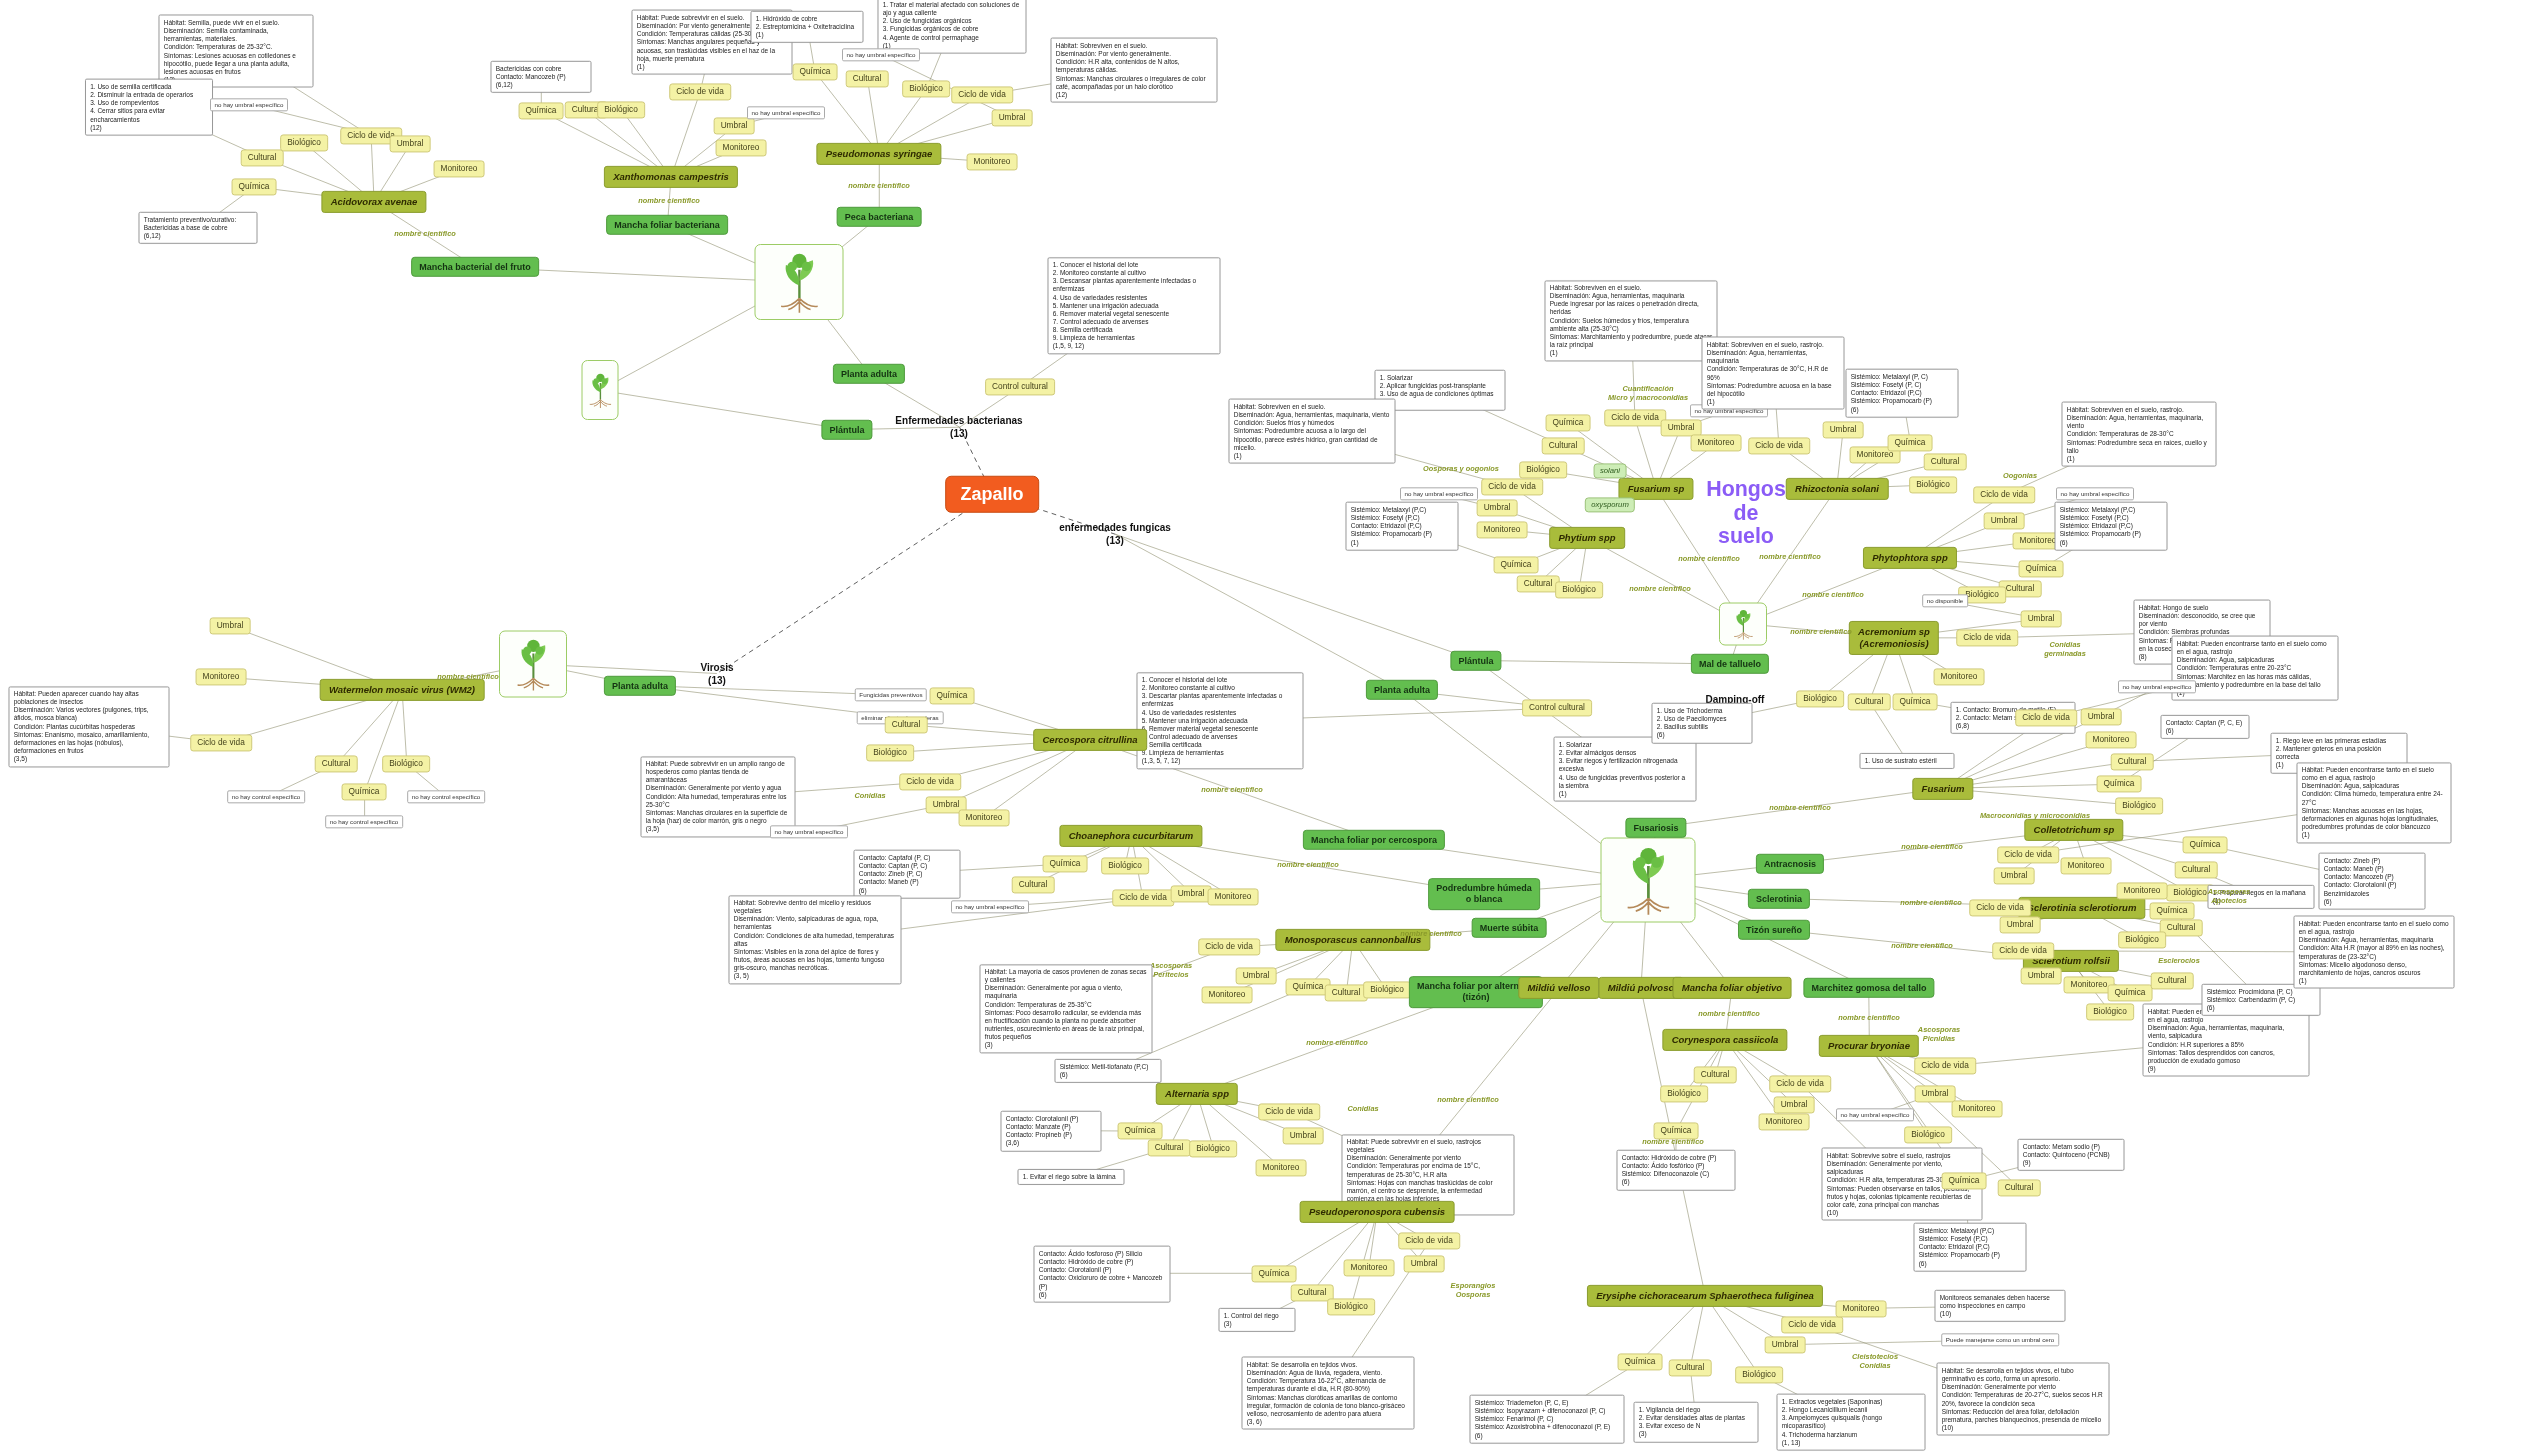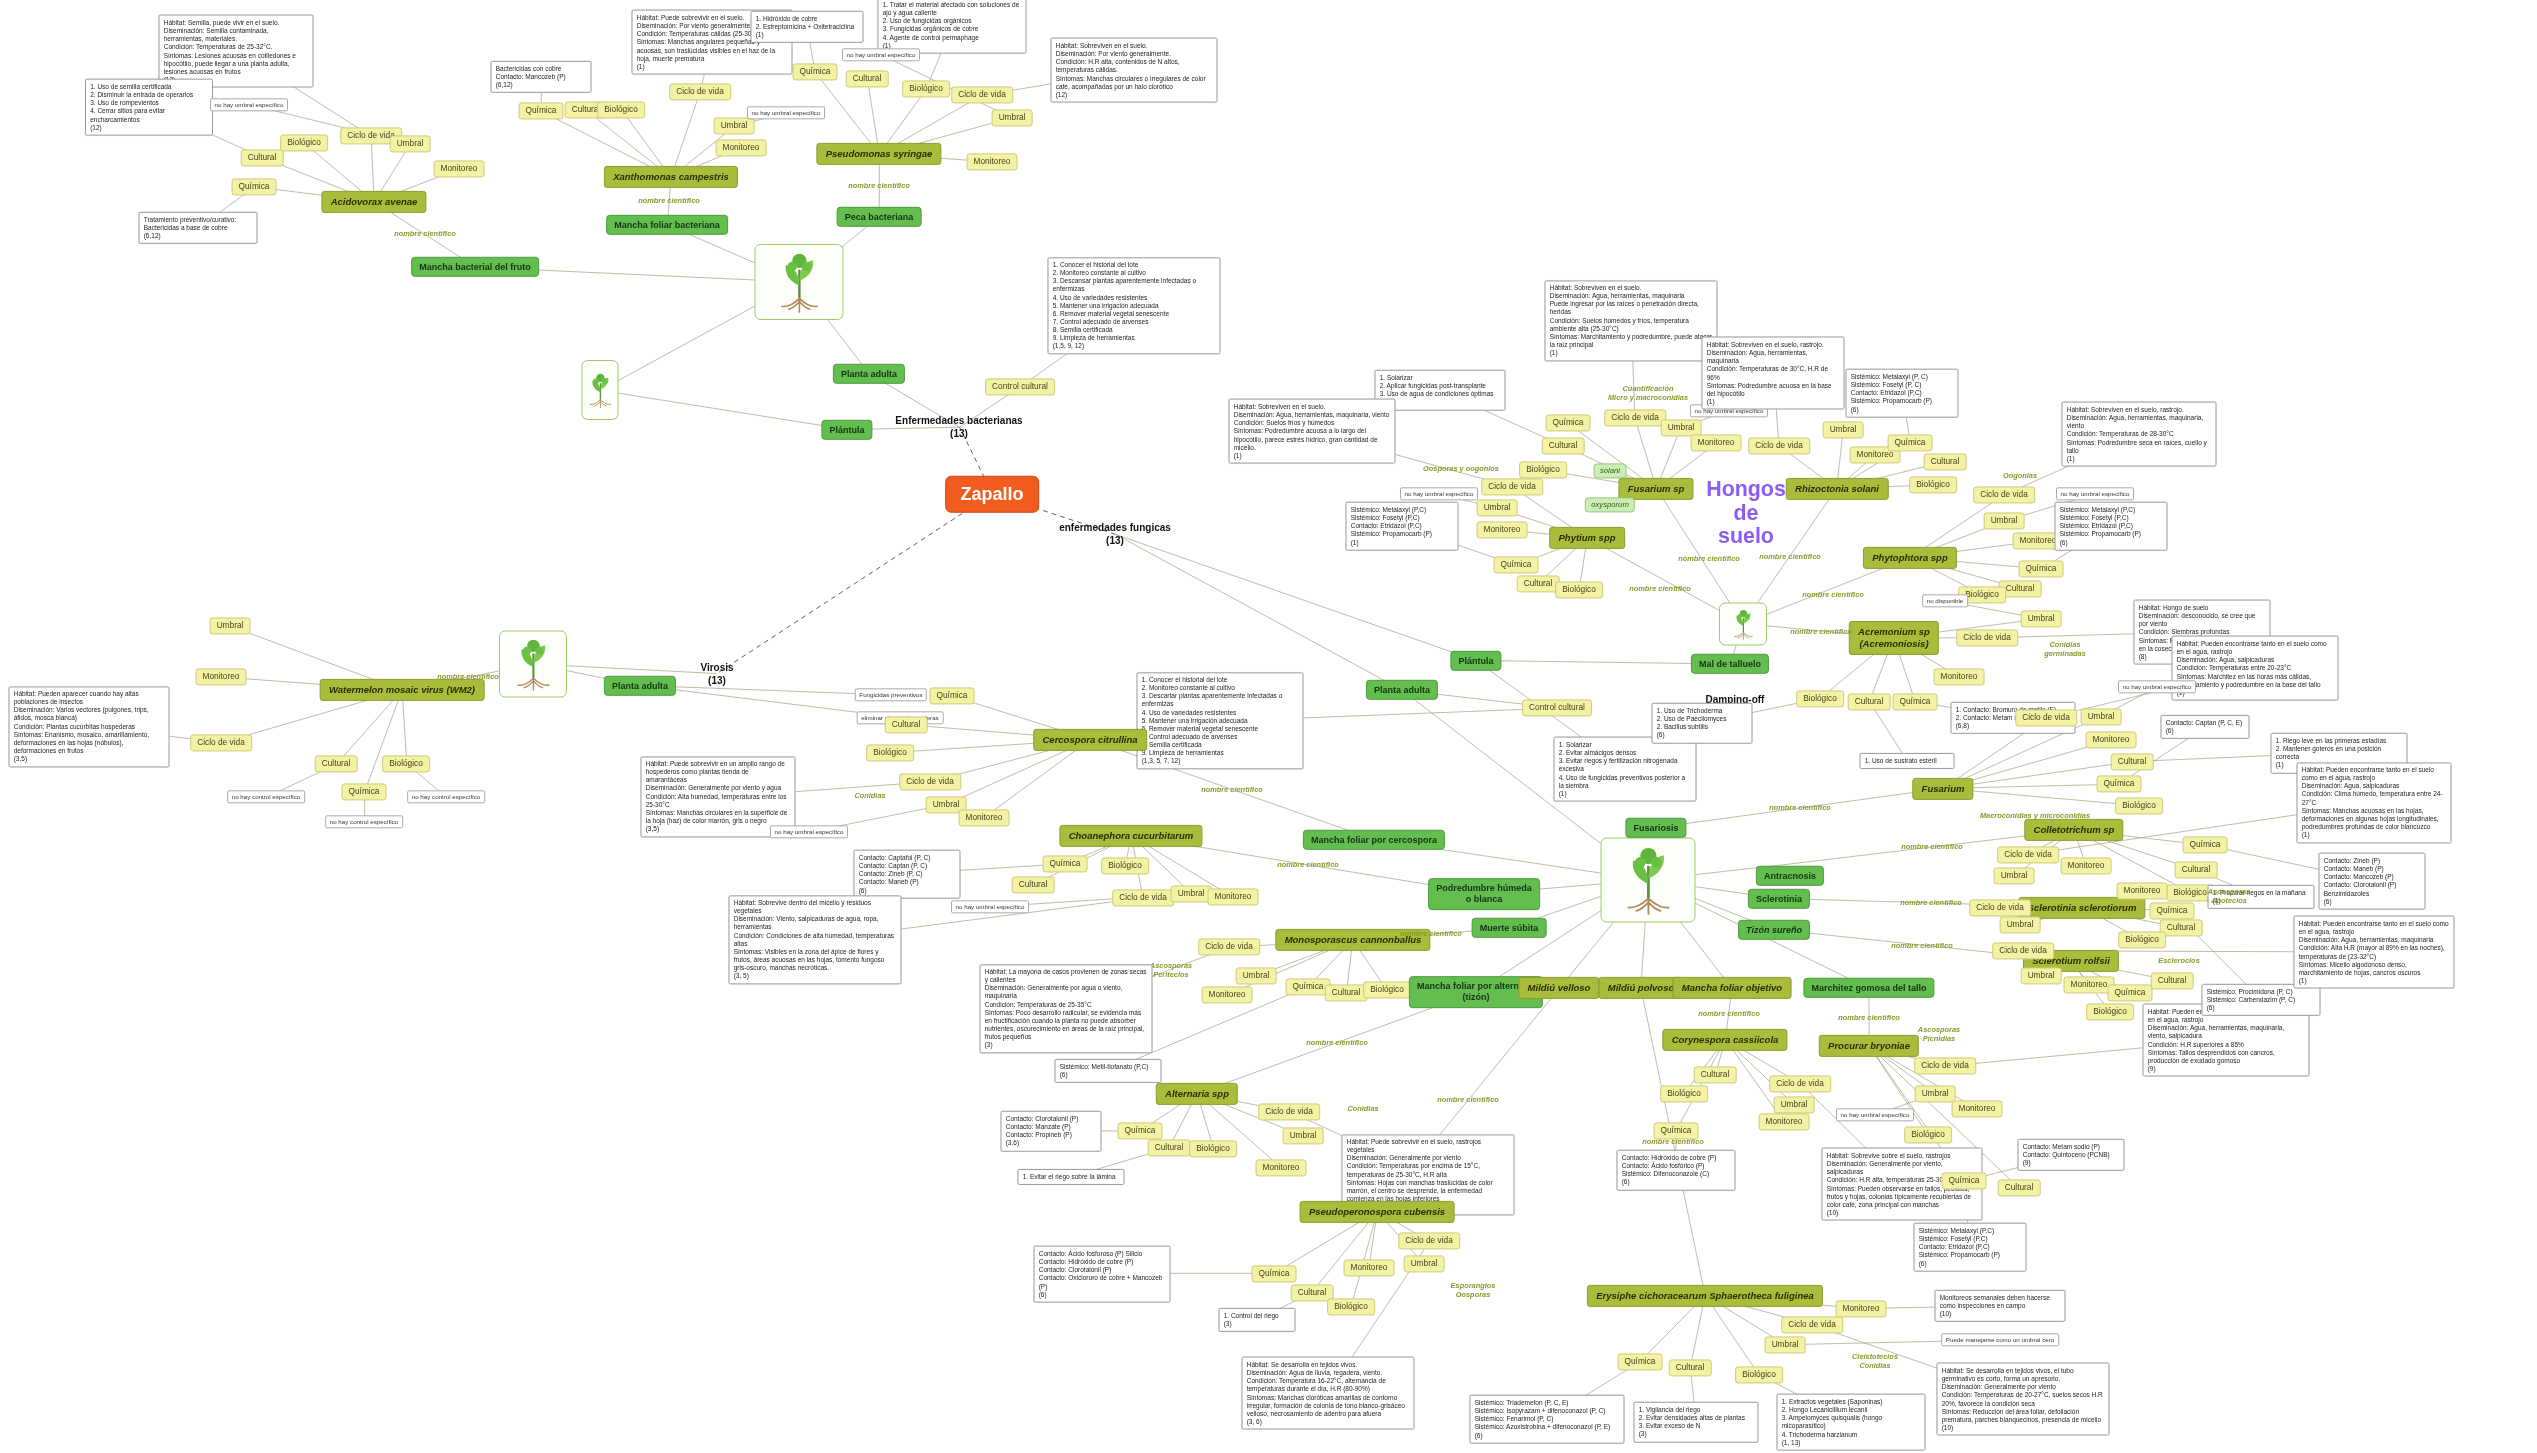--- a/index.html
+++ b/index.html
@@ -745,21 +745,21 @@
 2. Mantener goteros en una posición correcta
 (1)</div>
     <div class="node node-note" style="left: 2255px; top: 668px; width: 167px;">Hábitat: Pueden encontrarse tanto en el suelo como en el agua, rastrojo
 Diseminación: Agua, salpicaduras
 Condición: Temperaturas entre 20-23°C
 Síntomas: Marchitez en las horas más cálidas, amarillamiento y podredumbre en la base del tallo
 (1)</div>
     <div class="node node-tiny" style="left: 2157px; top: 687px;">no hay umbral específico</div>
     <div class="node node-label" style="left: 2035px; top: 816px; text-align: right;">Macroconidias y microconidias</div>
     <div class="node node-label" style="left: 1800px; top: 808px;">nombre científico</div>
-    <div class="node node-disease" style="left: 1790px; top: 864px; margin-top: 12px;">Antracnosis</div>
+    <div class="node node-disease" style="left: 1790px; top: 864px;">Antracnosis</div>
     <div class="node node-pathogen" style="left: 2074px; top: 830px;">Colletotrichum sp</div>
     <div class="node node-category" style="left: 2028px; top: 855px;">Ciclo de vida</div>
     <div class="node node-category" style="left: 2014px; top: 876px;">Umbral</div>
     <div class="node node-category" style="left: 2086px; top: 866px;">Monitoreo</div>
     <div class="node node-category" style="left: 2205px; top: 845px;">Química</div>
     <div class="node node-category" style="left: 2196px; top: 870px;">Cultural</div>
     <div class="node node-category" style="left: 2190px; top: 893px;">Biológico</div>
     <div class="node node-note" style="left: 2372px; top: 881px; width: 107px;">Contacto: Zineb (P)
 Contacto: Maneb (P)
 Contacto: Mancozeb (P)
@@ -781,21 +781,21 @@
     <div class="node node-category" style="left: 2142px; top: 891px;">Monitoreo</div>
     <div class="node node-category" style="left: 2172px; top: 911px;">Química</div>
     <div class="node node-category" style="left: 2181px; top: 928px;">Cultural</div>
     <div class="node node-category" style="left: 2142px; top: 940px;">Biológico</div>
     <div class="node node-label" style="left: 2229px; top: 896px;">Ascosporas
 Apotecios</div>
     <div class="node node-note" style="left: 2261px; top: 1000px; width: 119px;">Sistémico: Procimidona (P, C)
 Sistémico: Carbendazim (P, C)
 (6)</div>
     <div class="node node-label" style="left: 1931px; top: 903px;">nombre científico</div>
-    <div class="node node-disease" style="left: 1774px; top: 930px; font-style: italic;">Tizón sureño</div>
+    <div class="node node-disease" style="left: 1774px; top: 930px;">Tizón sureño</div>
     <div class="node node-pathogen" style="left: 2071px; top: 961px;">Sclerotium rolfsii</div>
     <div class="node node-category" style="left: 2023px; top: 951px;">Ciclo de vida</div>
     <div class="node node-category" style="left: 2041px; top: 976px;">Umbral</div>
     <div class="node node-category" style="left: 2089px; top: 985px;">Monitoreo</div>
     <div class="node node-category" style="left: 2130px; top: 993px;">Química</div>
     <div class="node node-category" style="left: 2172px; top: 981px;">Cultural</div>
     <div class="node node-category" style="left: 2110px; top: 1012px;">Biológico</div>
     <div class="node node-label" style="left: 2179px; top: 961px;">Esclerocios</div>
     <div class="node node-note" style="left: 2374px; top: 952px; width: 161px;">Hábitat: Pueden encontrarse tanto en el suelo como en el agua, rastrojo
 Diseminación: Agua, herramientas, maquinaria

